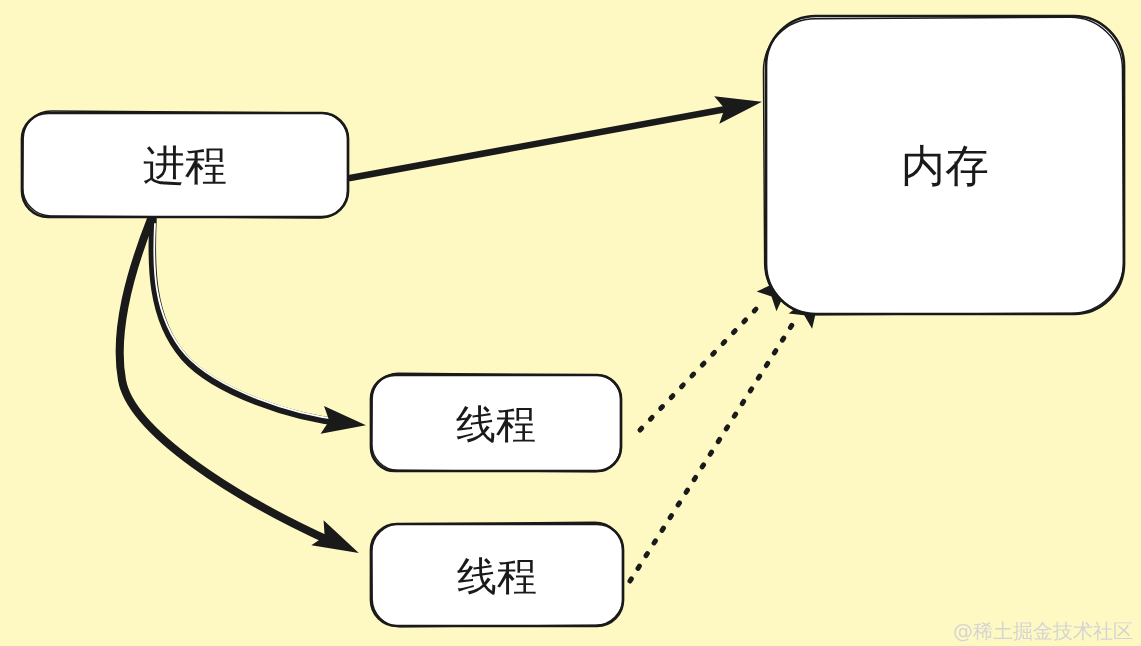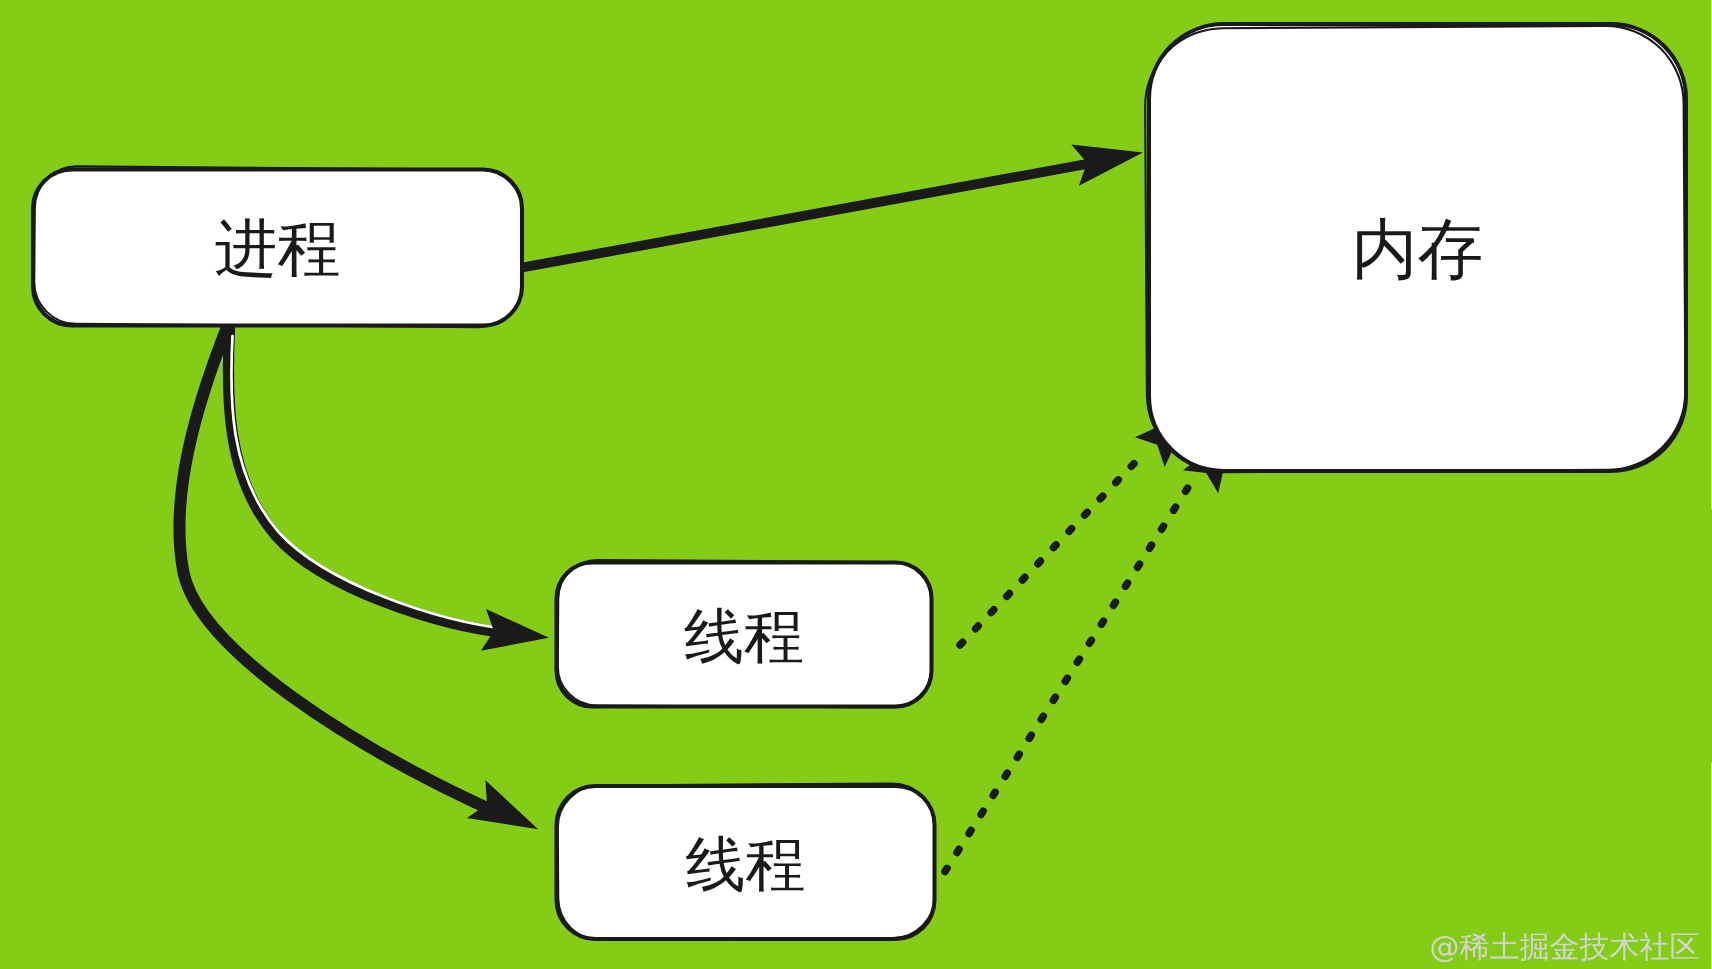--- a/index.html
+++ b/index.html
@@ -4,21 +4,21 @@
 <style>
   html, body {
     margin: 0;
     padding: 0;
     background: #ffffff;
   }
   .canvas {
     position: relative;
     width: 1141px;
     height: 646px;
-    background: #84cc16;
+    background: #fef9c3;
     overflow: hidden;
     font-family: "DejaVu Sans", "Liberation Sans", sans-serif;
   }
   svg { display: block; }
   .box {
     fill: #ffffff;
     stroke: #1a1a1a;
     stroke-width: 2.7;
   }
   .box.thin {

